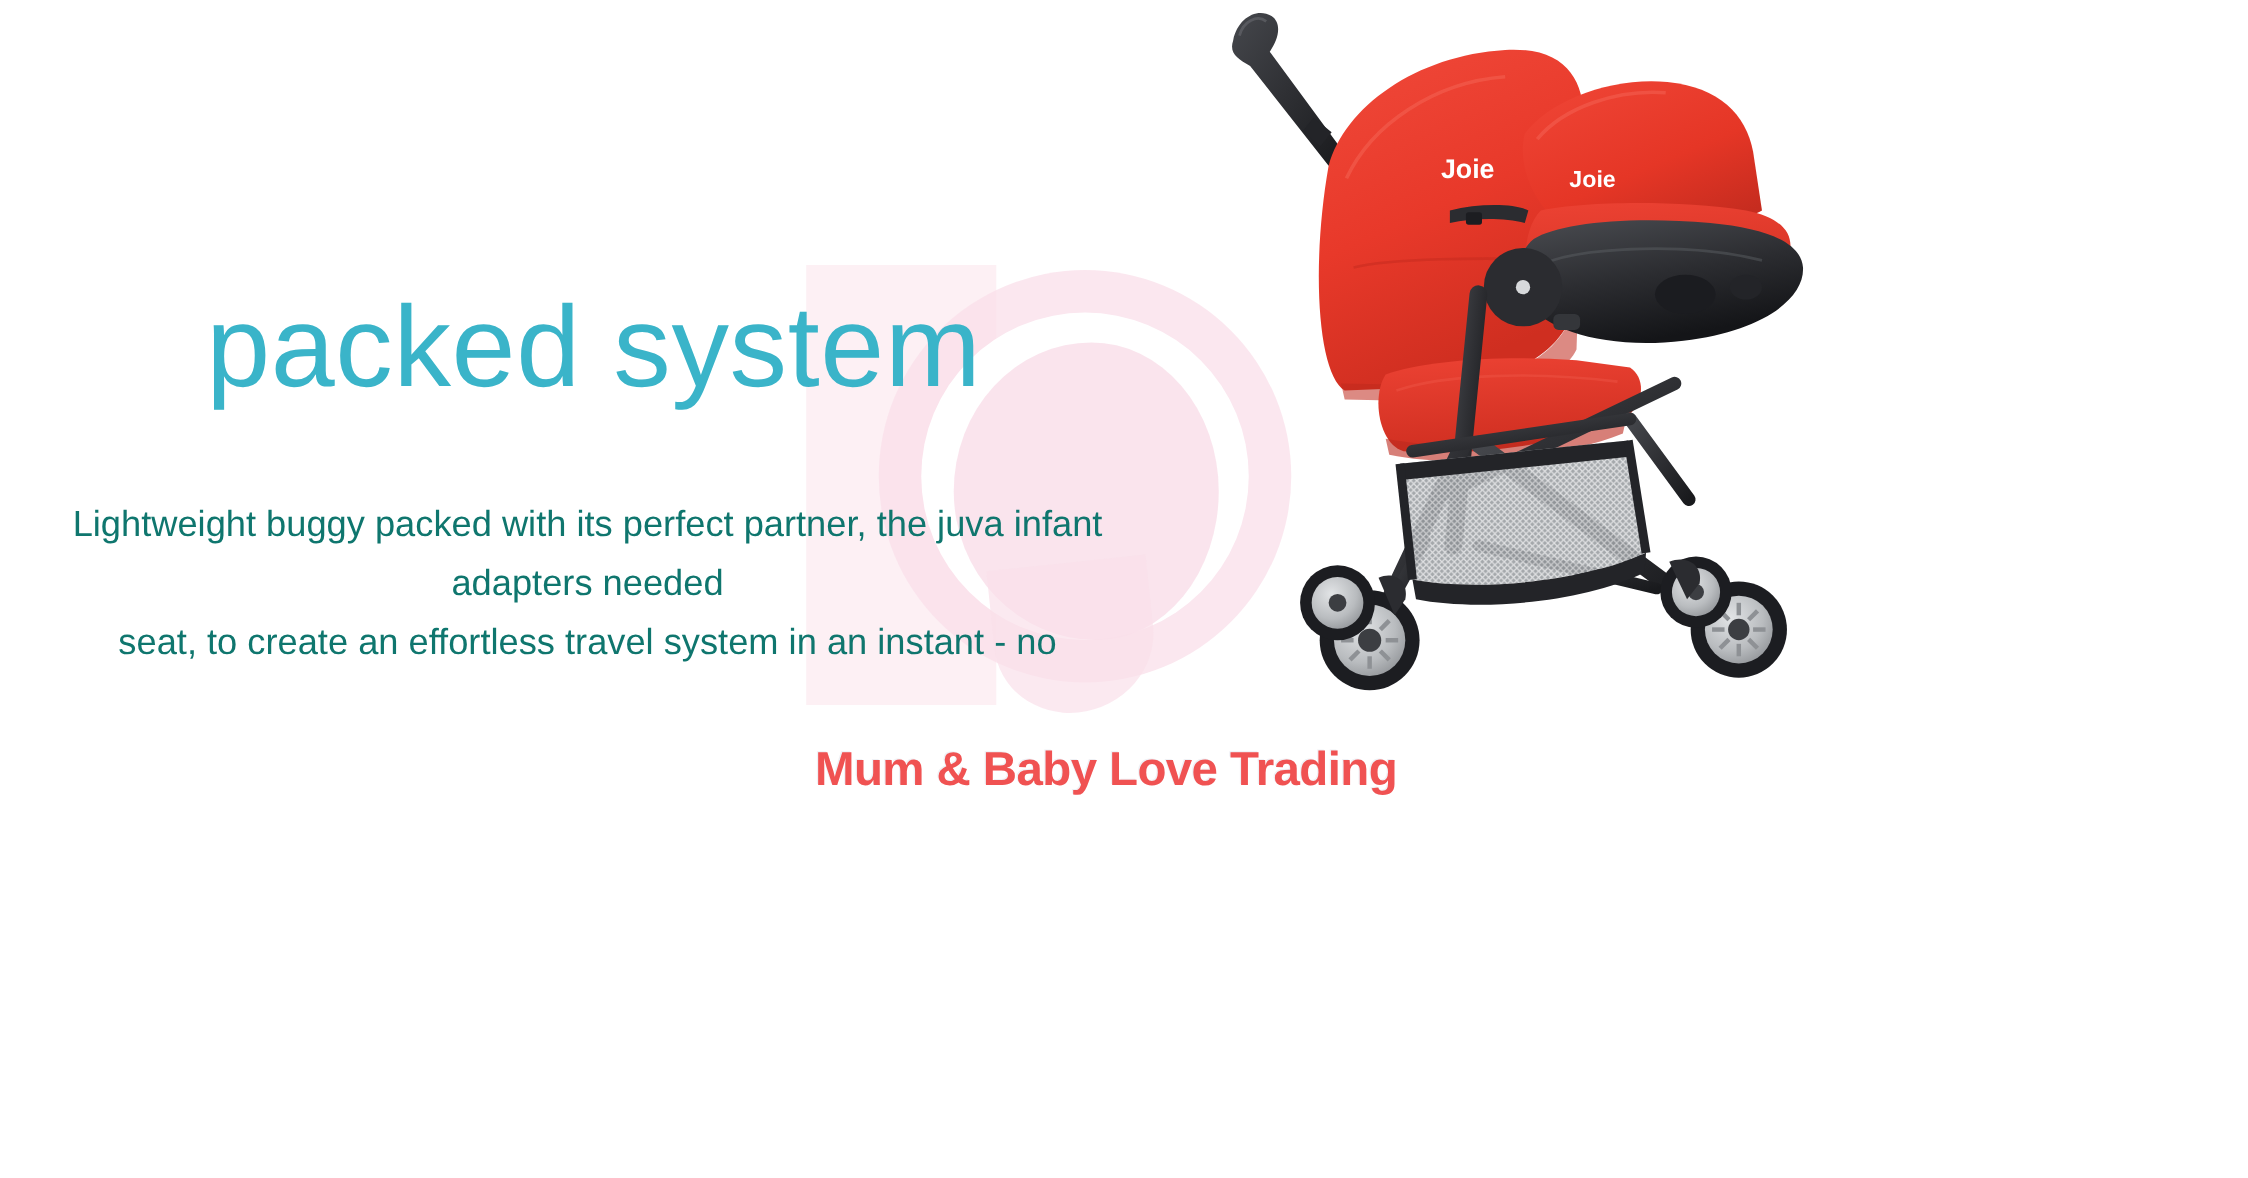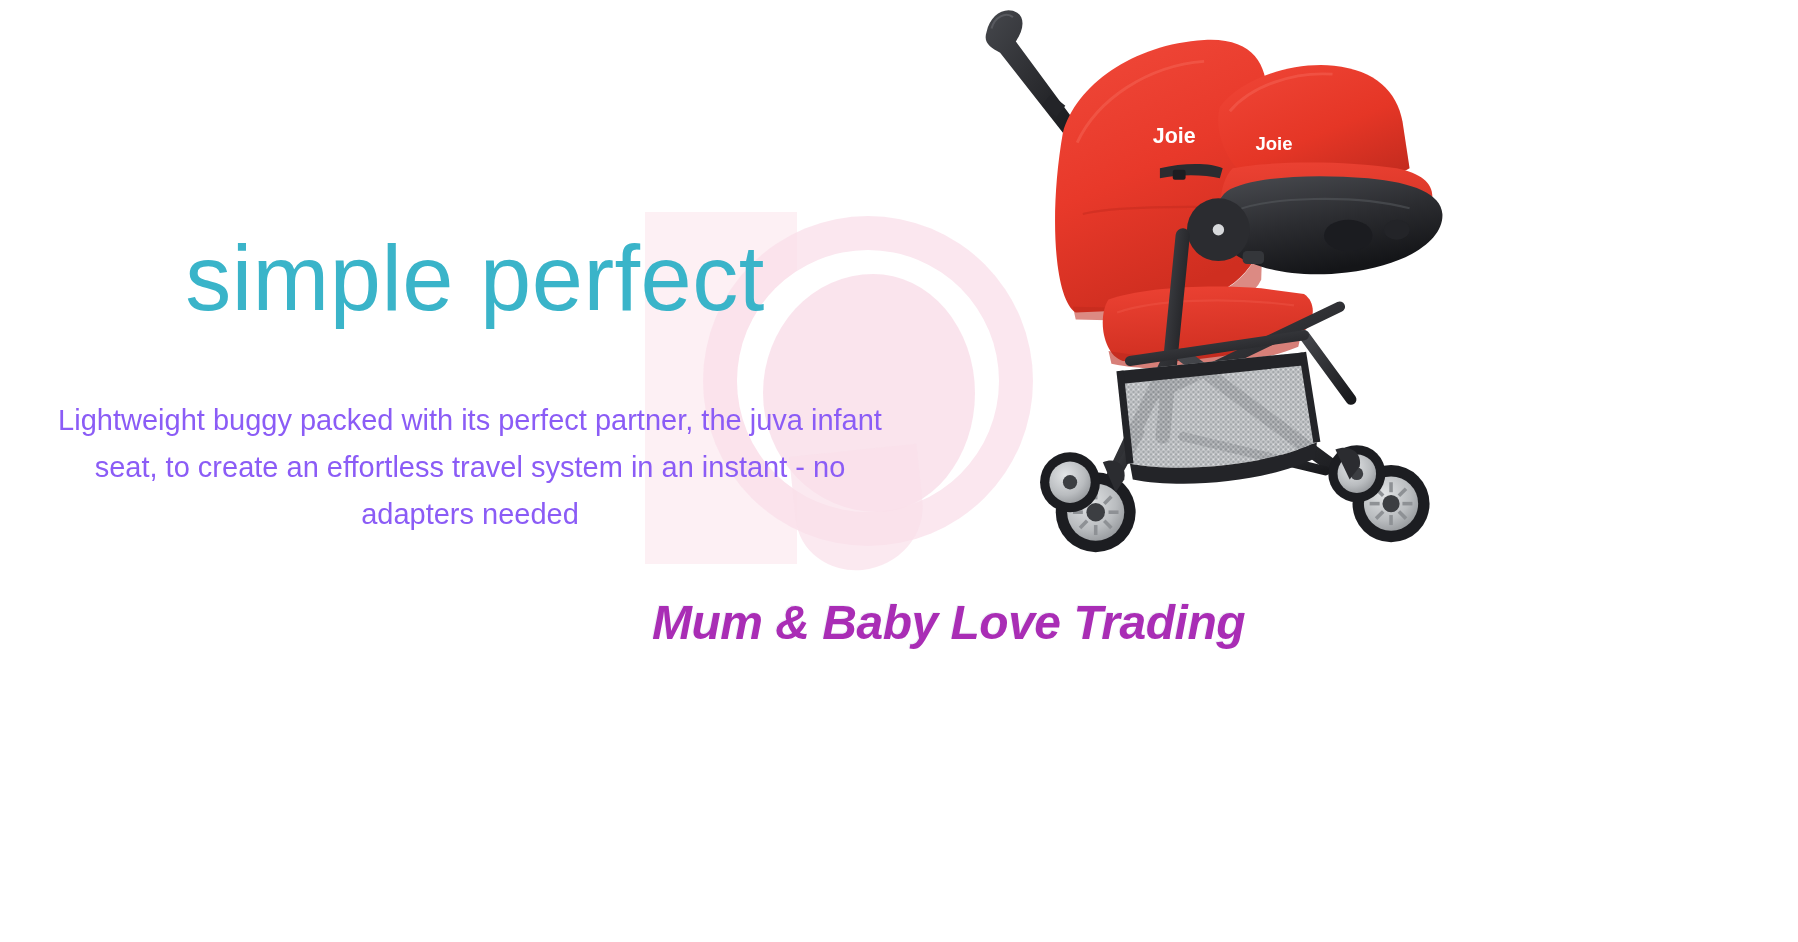--- a/index.html
+++ b/index.html
@@ -35,21 +35,21 @@
     letter-spacing: 0.5px;
     line-height: 1.05;
     margin: 0 0 70px 0;
     padding-left: 10px;
     white-space: nowrap;
   }
   .subcopy {
     font-family: "Liberation Sans", sans-serif;
     font-size: 29px;
     font-weight: 400;
-    color: #8b5cf6;
+    color: #0f766e;
     line-height: 1.62;
     margin: 0;
     padding: 0 55px;
   }
   .subcopy .ln { display: block; }
 
   
   .pink-wm {
     position: absolute;
     left: 645px;
@@ -99,25 +99,24 @@
     transform: rotate(-6deg);
   }
 
   
   .shop-watermark {
     position: absolute;
     left: 652px;
     top: 595px;
     z-index: 6;
     font-family: "Liberation Sans", sans-serif;
-    font-size: 48px;
+    font-size: 38px;
     font-weight: 700;
-    font-style: italic;
     letter-spacing: -0.5px;
-    color: #a21caf;
+    color: #ef4444;
     opacity: .92;
     white-space: nowrap;
     pointer-events: none;
     text-shadow: 1px 1px 0 #ffffff, -1px -1px 0 #eef0f5;
   }
 
   
   .product {
     position: absolute;
     left: 830px;
@@ -135,25 +134,25 @@
 
   <div class="pink-wm">
     <div class="band"></div>
     <div class="ring-outer"></div>
     <div class="ring-hole"></div>
     <div class="blob"></div>
     <div class="tail"></div>
   </div>
 
   <div class="copy-block">
-    <h1 class="headline">simple perfect</h1>
+    <h1 class="headline">packed system</h1>
     <p class="subcopy">
       <span class="ln">Lightweight buggy packed with its perfect partner, the juva infant</span>
+      <span class="ln">adapters needed</span>
       <span class="ln">seat, to create an effortless travel system in an instant - no</span>
-      <span class="ln">adapters needed</span>
     </p>
   </div>
 
   <div class="shop-watermark">Mum &amp; Baby Love Trading</div>
 
   <div class="product">
     <svg viewBox="0 0 968 942" xmlns="http://www.w3.org/2000/svg">
       <defs>
         <linearGradient id="redCanopy" x1="0" y1="0" x2="0.35" y2="1">
           <stop offset="0%" stop-color="#f0493a"></stop>

